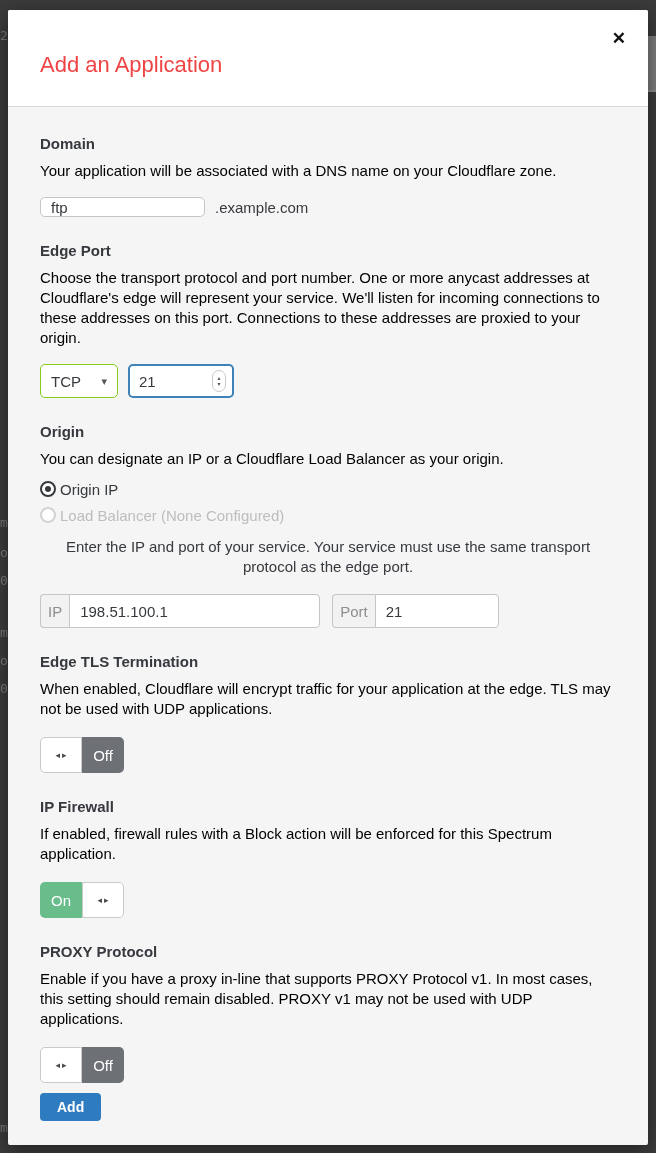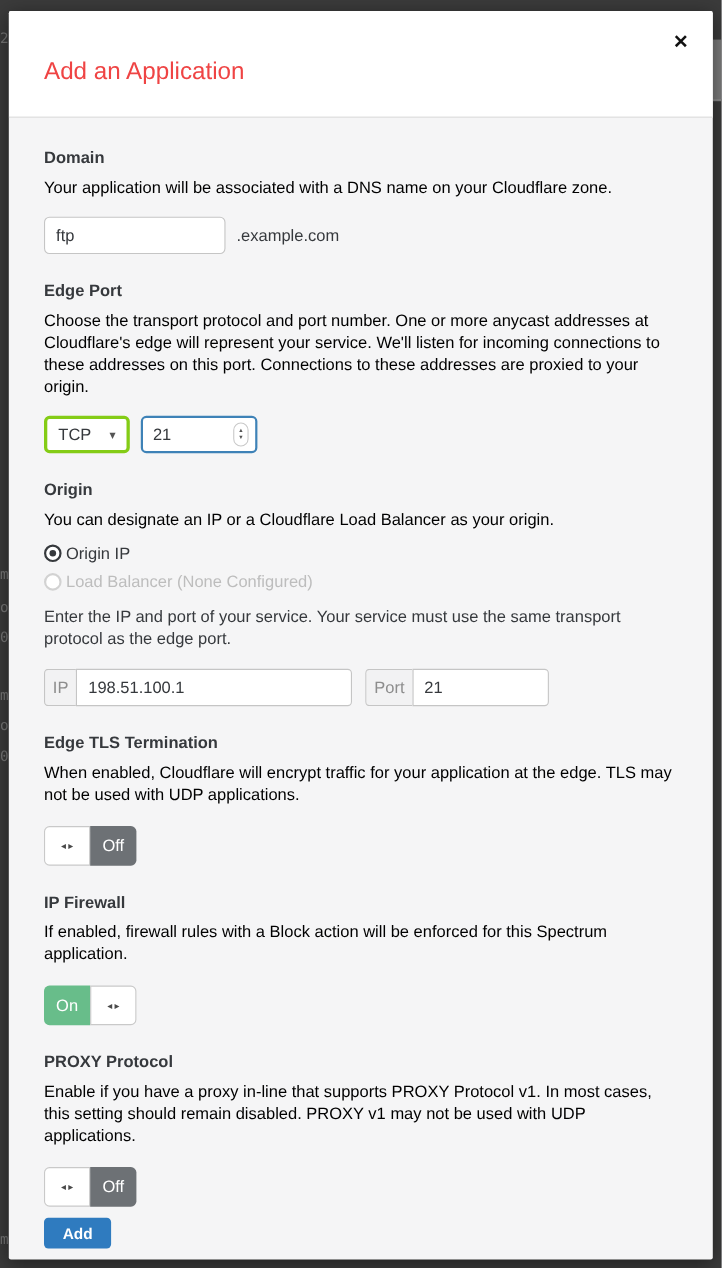--- a/index.html
+++ b/index.html
@@ -56,34 +56,34 @@
     cursor:pointer; line-height:1;
   }
   .modal-body { padding:27px 32px 0 32px; }
 
   h3.section-label { font-size:15px; font-weight:700; color:#36393d; margin-top:24px; line-height:19px; }
   h3.section-label.first { margin-top:0; }
   p.desc { font-size:15px; line-height:20px; color:#000000; margin-top:8px; max-width:576px; }
 
   
   .text-input {
-    height:34px; background:#fff;
+    height:20px; background:#fff;
     border:1px solid #c5c5c5; border-radius:5px;
     font-family:"Liberation Sans", sans-serif;
     font-size:15px; color:#36393d; padding:0 10px;
     outline:none;
   }
   .domain-row { margin-top:16px; display:flex; align-items:center; gap:10px; }
   .domain-input { width:165px; }
   .suffix-text { font-size:15px; color:#36393d; }
 
   .edgeport-row { margin-top:16px; display:flex; gap:10px; }
   .select-box {
     width:78px; height:34px; background:#fff;
-    border:3px solid #84cc16; border-radius:5px;
+    border:1px solid #84cc16; border-radius:5px;
     display:flex; align-items:center; justify-content:space-between;
     padding:0 10px; font-size:15px; cursor:pointer;
   }
   .select-caret { font-size:11px; color:#555; }
   .number-wrap {
     width:106px; height:34px; background:#fff;
     border:2px solid #3e82b7; border-radius:5px;
     position:relative; display:flex; align-items:center;
   }
   .number-wrap input {
@@ -102,21 +102,21 @@
   .radio-row { display:flex; align-items:flex-start; gap:4px; font-size:15px; margin-top:12px; }
   .radio-row.second { margin-top:9px; }
   .radio-circle { width:16px; height:16px; border-radius:50%; border:2px solid #36393d; position:relative; background:#fff; flex:0 0 auto; }
   .radio-circle.checked::after {
     content:""; position:absolute; left:3px; top:3px; width:6px; height:6px;
     border-radius:50%; background:#36393d;
   }
   .radio-circle.disabled { border-color:#d2d2d2; }
   .radio-label { color:#36393d; }
   .radio-label.disabled { color:#bdbdbd; }
-  p.instructions { font-size:15px; line-height:20px; color:#36393d; margin-top:13px; max-width:576px; }
+  p.instructions { font-size:15px; line-height:20px; color:#36393d; margin-top:13px; max-width:576px;text-align:center; }
 
   .ip-row { margin-top:17px; display:flex; gap:12px; }
   .input-group { display:flex; height:34px; }
   .input-prefix {
     background:#f2f2f3; border:1px solid #c5c5c5; border-right:none;
     border-radius:4px 0 0 4px; display:flex; align-items:center;
     padding:0 7px; font-size:15px; color:#8d8d8d;
   }
   .input-group input {
     border:1px solid #c5c5c5; border-radius:0 4px 4px 0; background:#fff;

